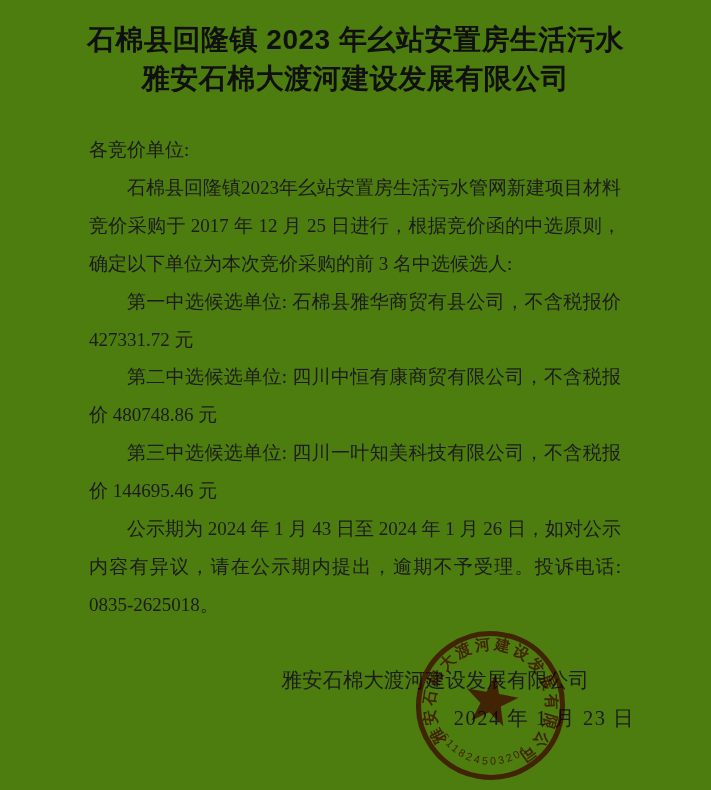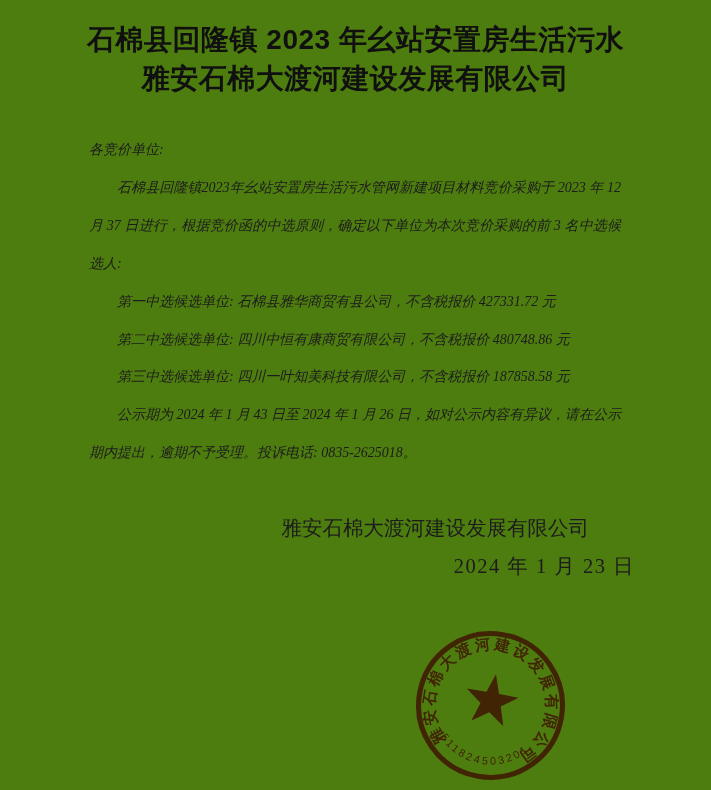--- a/index.html
+++ b/index.html
@@ -21,25 +21,24 @@
     text-align: center;
     font-family: "Liberation Sans", "DejaVu Sans", sans-serif;
     font-weight: 700;
     font-size: 28px;
     line-height: 39px;
     color: #101010;
     letter-spacing: 0.5px;
   }
   .doc-body {
     margin: 33px 90px 0 89px;
-    font-size: 14px;
+    font-size: 19px;
     line-height: 37.9px;
     text-align: justify;
     color: #1c1c1c;
-    font-style: italic;
   }
   .doc-body p {
     margin: 0;
     text-indent: 2em;
   }
   .doc-body p.salutation {
     text-indent: 0;
   }
   .signature-block {
     margin-top: 37px;
@@ -87,24 +86,24 @@
 
 <div class="page">
 
   <div class="doc-title">
     <div>石棉县回隆镇 2023 年幺站安置房生活污水</div>
     <div>雅安石棉大渡河建设发展有限公司</div>
   </div>
 
   <div class="doc-body">
     <p class="salutation">各竞价单位:</p>
-    <p>石棉县回隆镇2023年幺站安置房生活污水管网新建项目材料竞价采购于 2023 年 12 月 37 日进行，根据竞价函的中选原则，确定以下单位为本次竞价采购的前 3 名中选候选人:</p>
+    <p>石棉县回隆镇2023年幺站安置房生活污水管网新建项目材料竞价采购于 2017 年 12 月 25 日进行，根据竞价函的中选原则，确定以下单位为本次竞价采购的前 3 名中选候选人:</p>
     <p>第一中选候选单位: 石棉县雅华商贸有县公司，不含税报价 427331.72 元</p>
     <p>第二中选候选单位: 四川中恒有康商贸有限公司，不含税报价 480748.86 元</p>
-    <p>第三中选候选单位: 四川一叶知美科技有限公司，不含税报价 187858.58 元</p>
+    <p>第三中选候选单位: 四川一叶知美科技有限公司，不含税报价 144695.46 元</p>
     <p>公示期为 2024 年 1 月 43 日至 2024 年 1 月 26 日，如对公示内容有异议，请在公示期内提出，逾期不予受理。投诉电话: 0835-2625018。</p>
   </div>
 
   <div class="signature-block">
     <div class="sig-company">雅安石棉大渡河建设发展有限公司</div>
     <div class="sig-date">2024 年 1 月 23 日</div>
   </div>
 
   <div class="seal-wrap">
     <svg viewBox="0 0 150 150" xmlns="http://www.w3.org/2000/svg">

